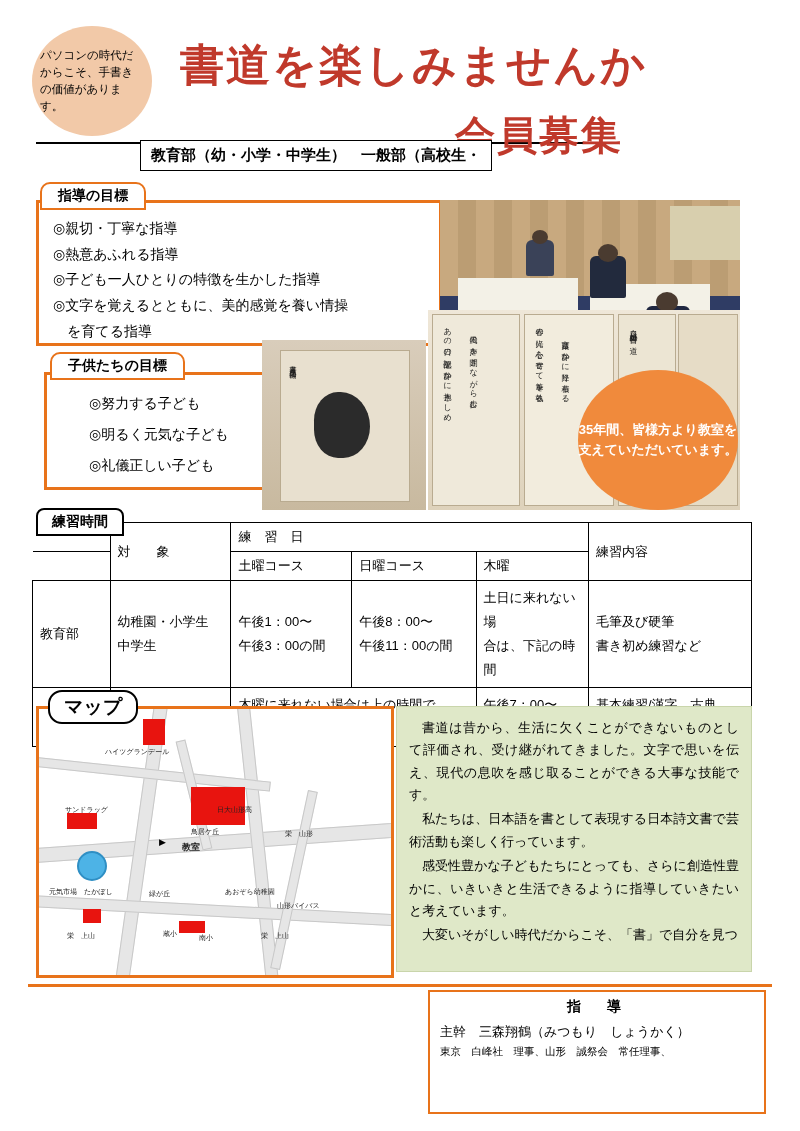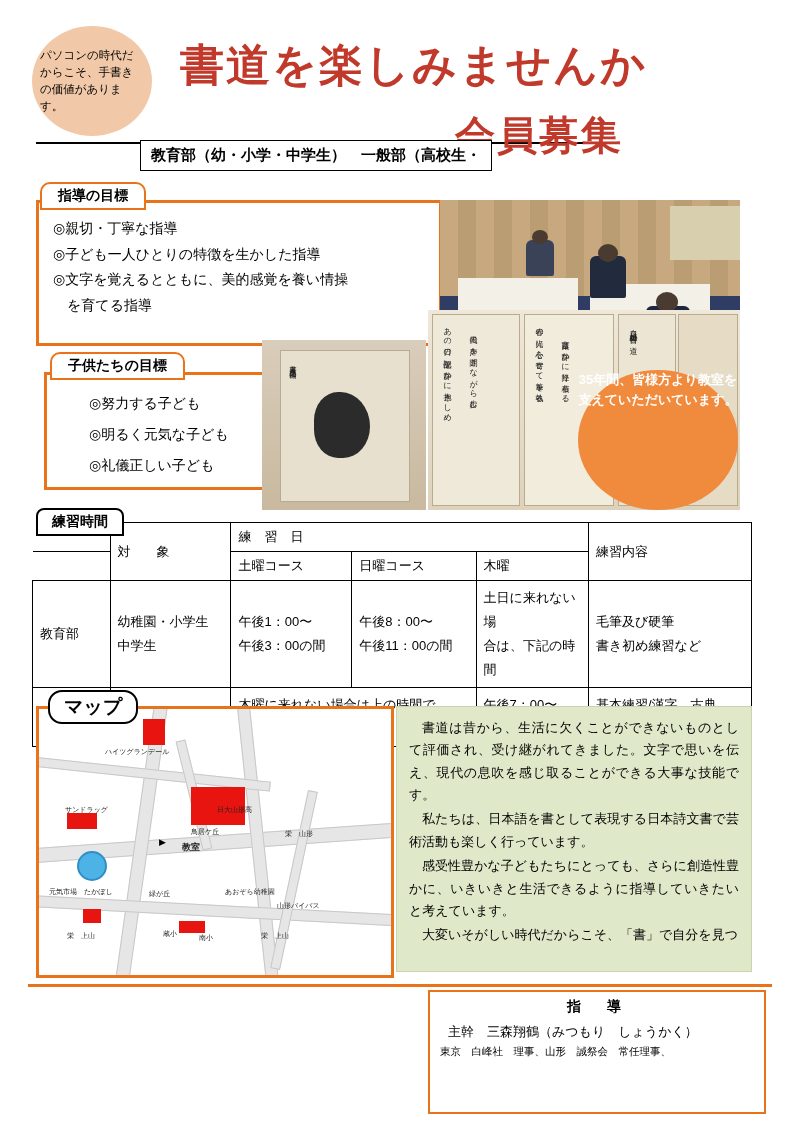--- a/index.html
+++ b/index.html
@@ -98,21 +98,21 @@
   .ink{position:absolute;background:#2b2b2b;border-radius:45% 55% 50% 45%;}
   .vtext{
     position:absolute;writing-mode:vertical-rl;font-size:7px;color:#1a1a1a;
     line-height:1.2;letter-spacing:1px;
   }
 
   
   .years{
     position:absolute;left:578px;top:370px;width:160px;height:140px;
     background:#f08a3c;border-radius:50%;
-    display:flex;align-items:flex-start;justify-content:center;text-align:center;
+    display:flex;align-items:center;justify-content:center;text-align:center;
     color:#ffffff;font-size:13px;font-weight:bold;line-height:1.55;
     z-index:7;
   }
 
   
   .sched-tab{
     position:absolute;left:36px;top:508px;
     background:#fff;border:2px solid #000;border-radius:8px 8px 0 0;
     font-size:14px;font-weight:bold;padding:3px 14px;z-index:6;
   }
@@ -159,41 +159,42 @@
   .footer-rule{position:absolute;left:28px;top:984px;width:744px;height:3px;background:#e8731a;}
   .f-left{position:absolute;left:36px;top:992px;width:380px;}
   .f-title{font-size:25px;font-weight:bold;letter-spacing:1px;}
   .f-sub{font-size:13px;font-weight:bold;display:inline-block;margin-left:14px;vertical-align:6px;}
   .f-line{font-size:13.5px;font-weight:bold;margin-top:7px;letter-spacing:0.3px;}
   .f-box{
     position:absolute;left:428px;top:990px;width:338px;height:124px;
     border:2px solid #e8731a;box-sizing:border-box;padding:6px 10px;
   }
   .f-box .hd{text-align:center;font-size:14px;font-weight:bold;letter-spacing:6px;}
-  .f-box .nm{font-size:13px;margin-top:7px;margin-left:8px;}
+  .f-box .nm{font-size:13px;margin-top:7px;}
   .f-box .sm{font-size:10.5px;margin-top:10px;line-height:1.6;}
 </style>
 </head>
 <body>
 
 <div class="page">
 
   <div class="bubble">
     <span>パソコンの時代だからこそ、手書きの価値があります。</span>
   </div>
 
   <div class="title-main">書道を楽しみませんか</div>
   <div class="title-rule"></div>
   <div class="title-sub">会員募集</div>
   <div class="dept-box">教育部（幼・小学・中学生）　一般部（高校生・</div>
 
   <div class="tab goal1">指導の目標</div>
   <div class="obox g1">
     <ul class="goal-list">
       <li>◎親切・丁寧な指導</li>
+      <li>◎熱意あふれる指導</li>
       <li>◎子ども一人ひとりの特徴を生かした指導</li>
       <li>◎文字を覚えるとともに、美的感覚を養い情操</li>
       <li>　を育てる指導</li>
     </ul>
   </div>
 
   <div class="tab goal2">子供たちの目標</div>
   <div class="obox g2">
     <ul class="goal-list small">
       <li>◎努力する子ども</li>

